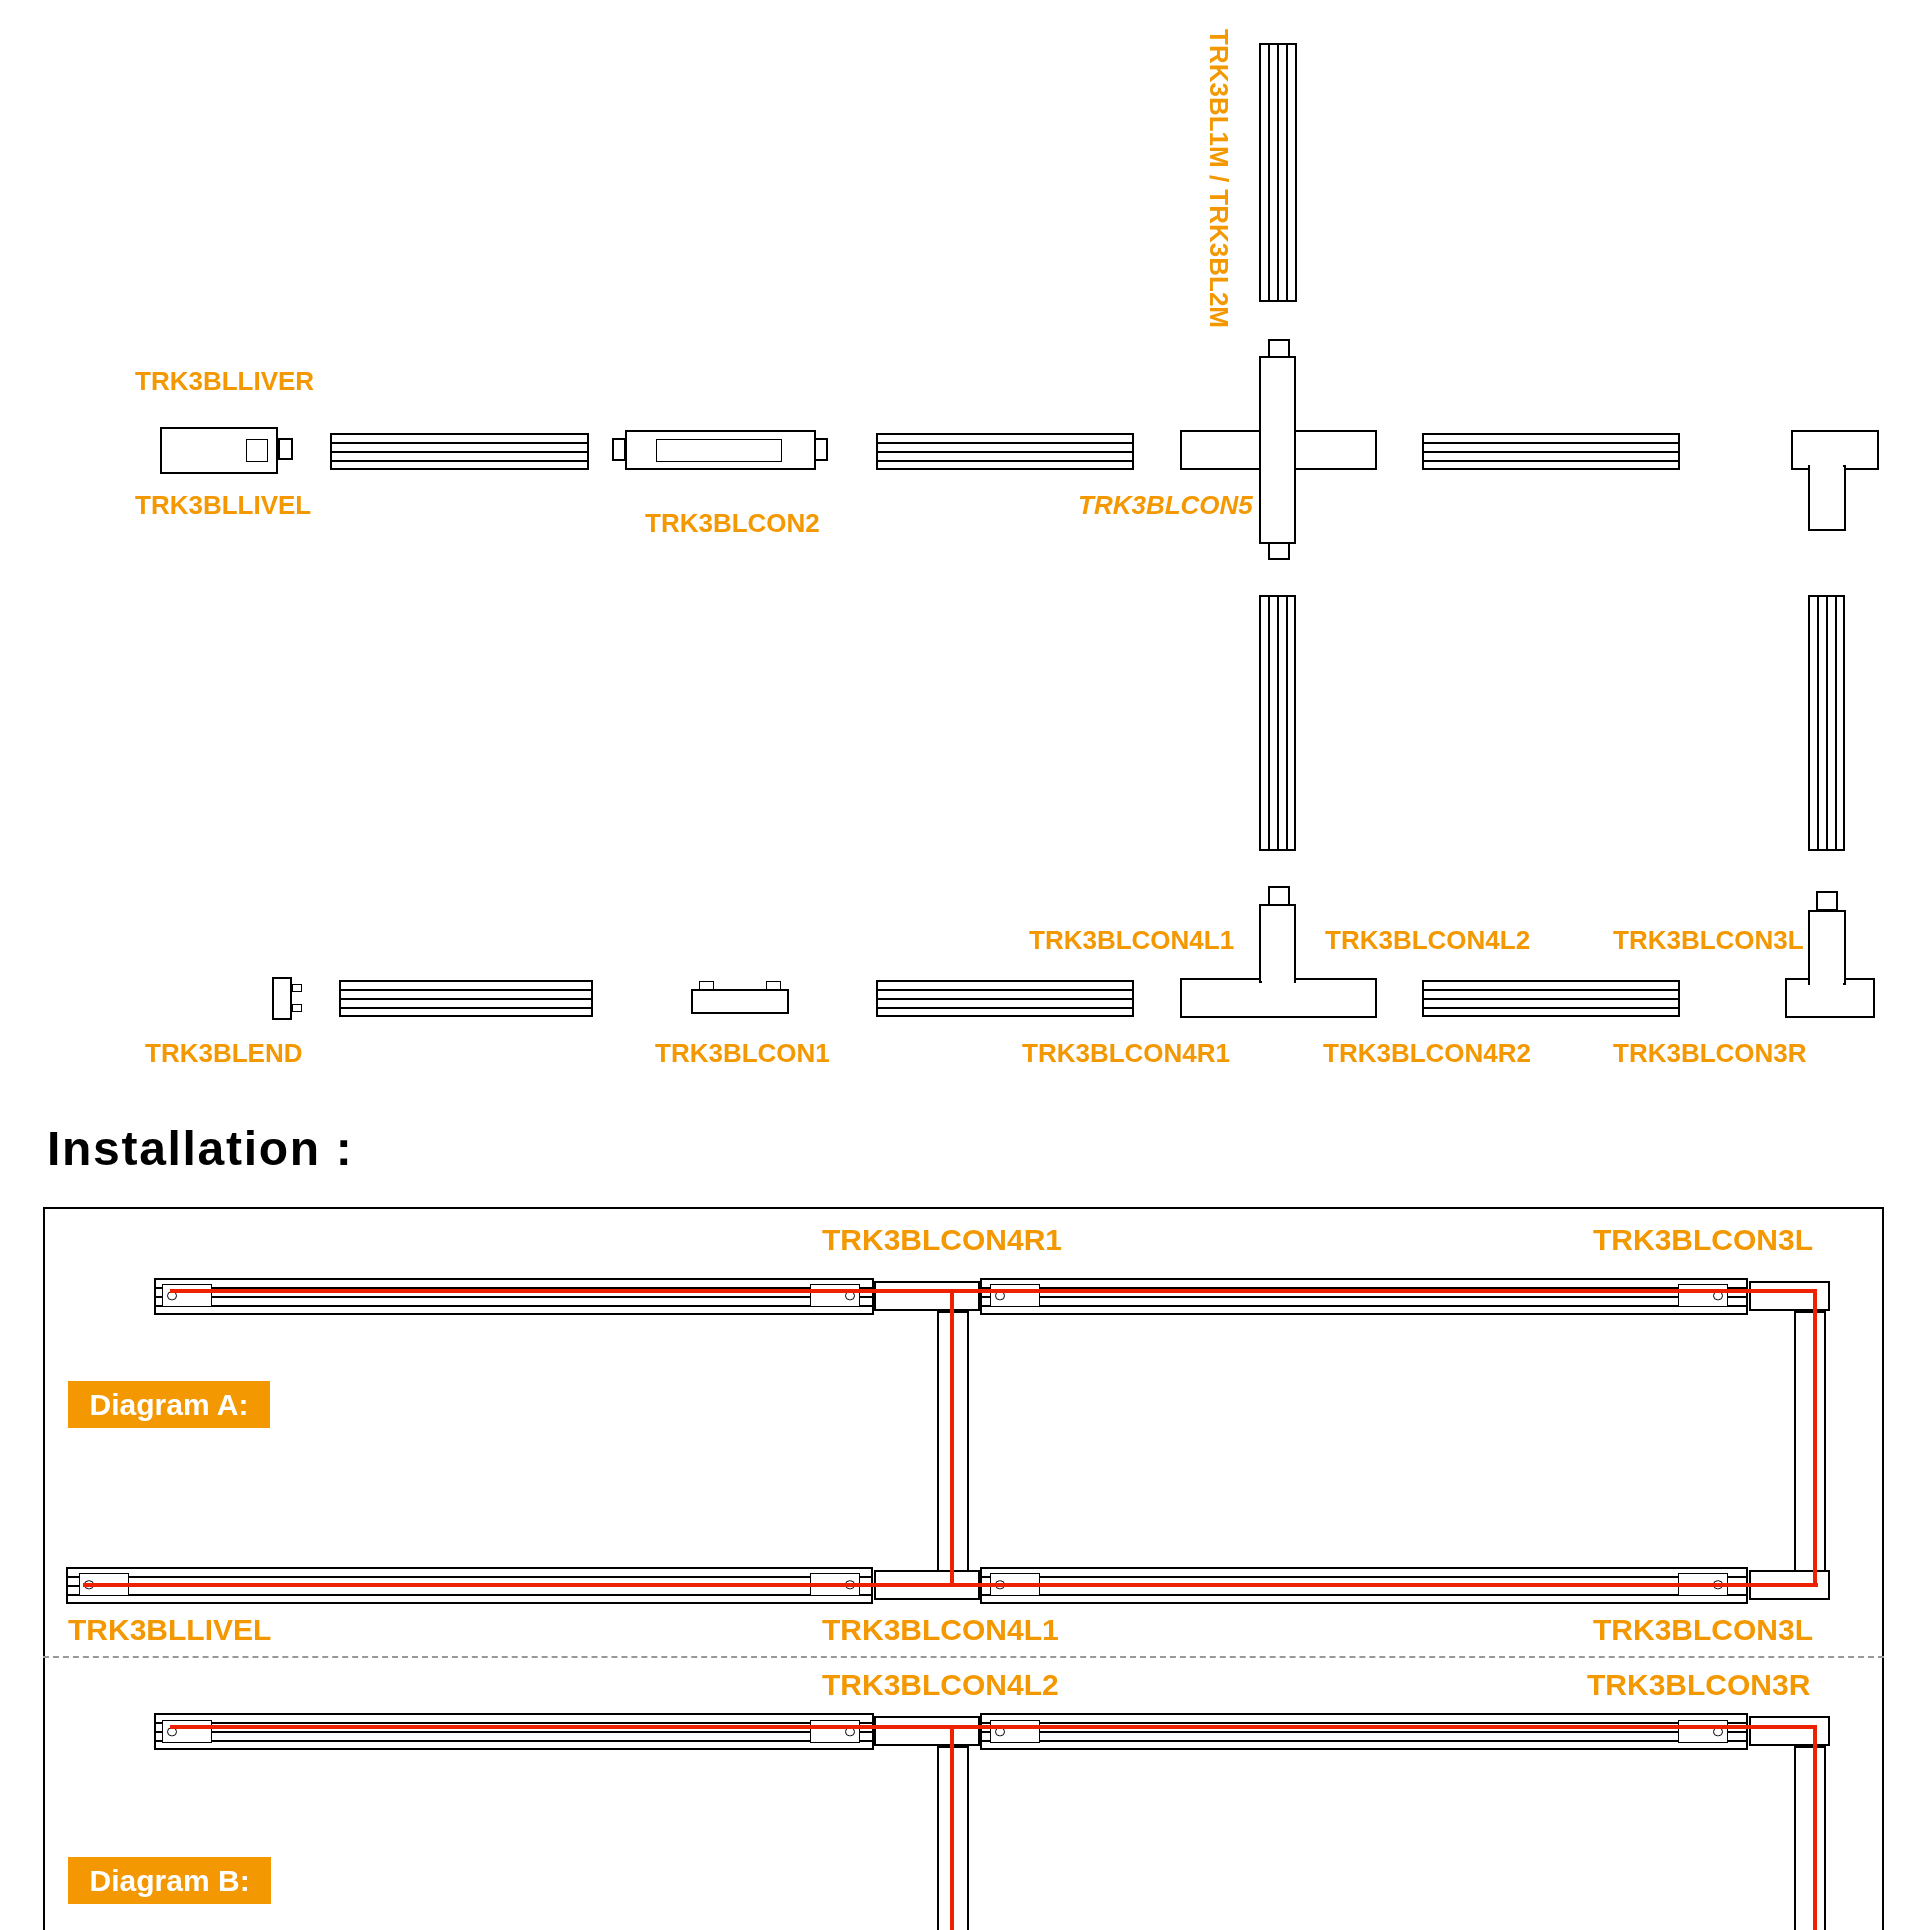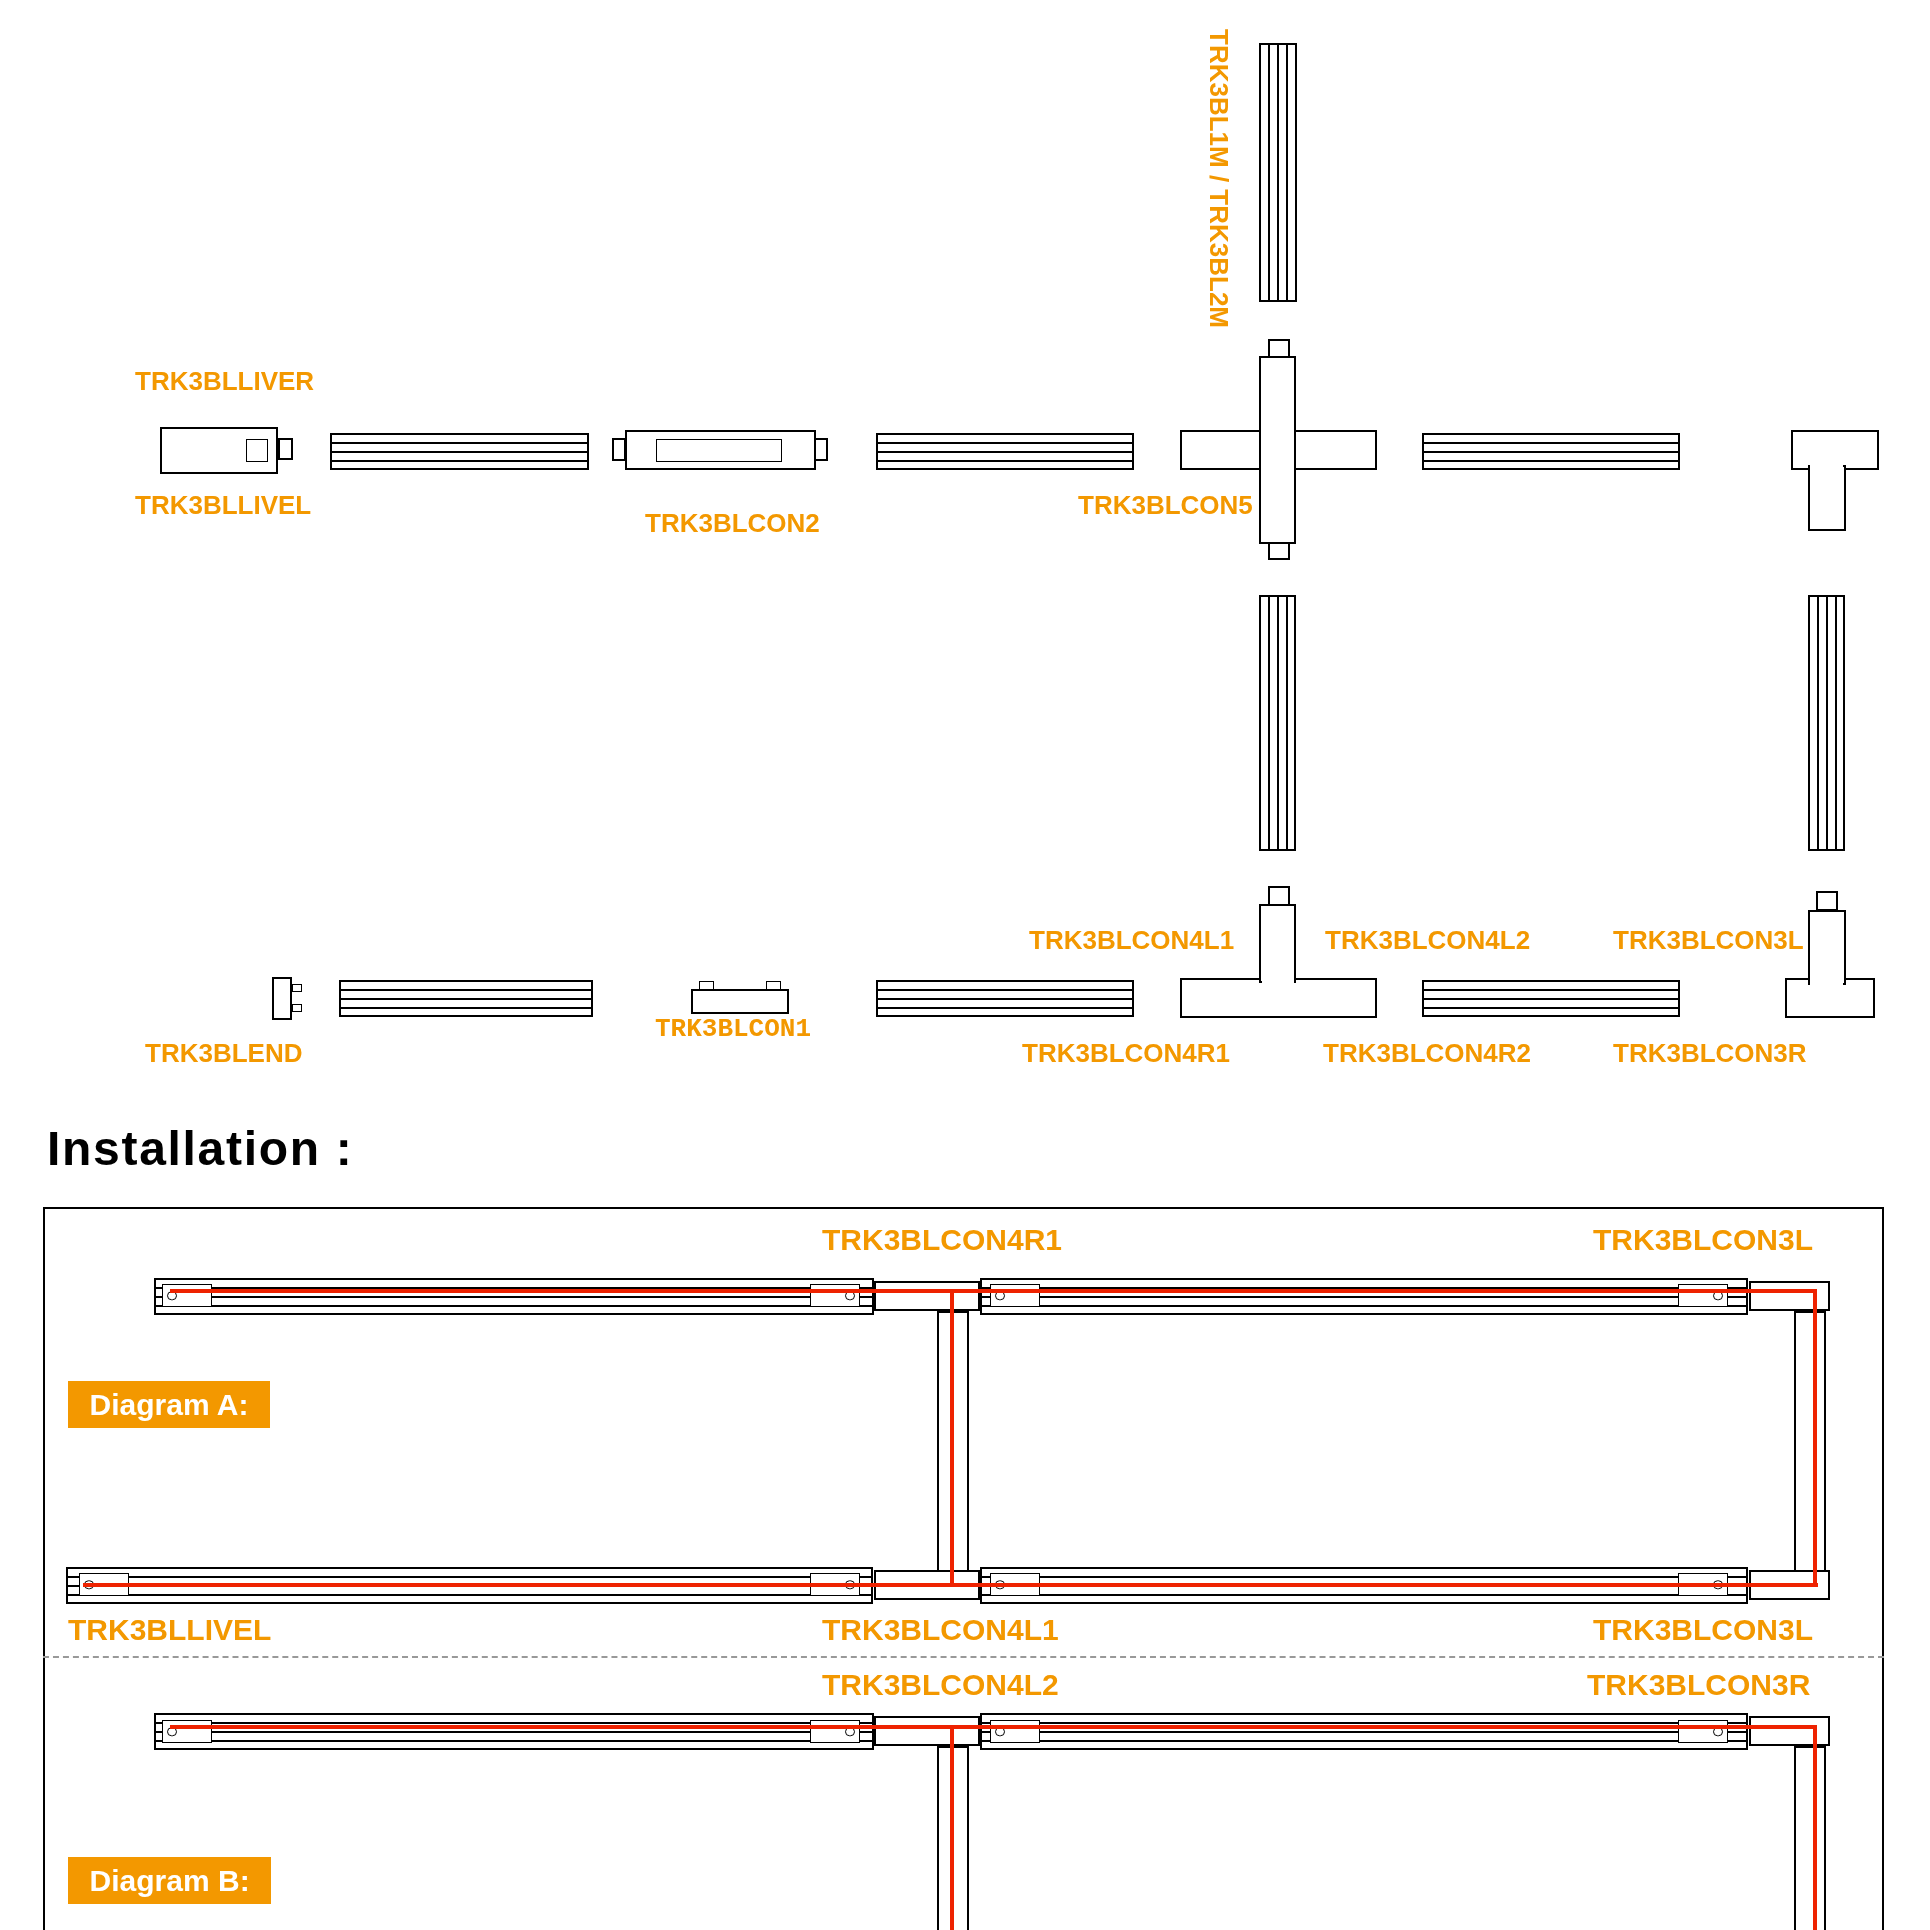--- a/index.html
+++ b/index.html
@@ -53,21 +53,21 @@
     <div class="conn2" style="left:656px;top:439px;width:126px;height:23px;"></div>
     <div class="lbl" style="left:645px;top:508px;">TRK3BLCON2</div>
 
     <div class="track-h" style="left:876px;top:433px;width:258px;"></div>
 
     <div class="conn" style="left:1268px;top:339px;width:21.6px;height:20px;"></div>
     <div class="conn" style="left:1268px;top:540px;width:21.6px;height:20px;"></div>
     <div class="conn" style="left:1180px;top:430px;width:197px;height:40px;"></div>
     <div class="conn" style="left:1259px;top:356px;width:37px;height:188px;"></div>
     <div class="patch" style="left:1262px;top:433px;width:32px;height:35px;"></div>
-    <div class="lbl" style="left:1078px;top:490px;">TRK3BLCON5</div>
+    <div class="lbl" style="left:1078px;top:490px;font-style:italic;">TRK3BLCON5</div>
 
     <div class="track-h" style="left:1422px;top:433px;width:258px;"></div>
 
     <div class="conn" style="left:1791px;top:430px;width:88px;height:40px;"></div>
     <div class="conn" style="left:1808px;top:465px;width:38px;height:66px;"></div>
     <div class="patch" style="left:1810px;top:462px;width:33px;height:11.6px;"></div>
 
     <div class="track-v" style="left:1259px;top:595px;height:256px;"></div>
     <div class="track-v" style="left:1808px;top:595px;height:256px;"></div>
 
@@ -78,21 +78,21 @@
     <div class="conn" style="left:272px;top:977px;width:20px;height:43px;"></div>
     <div class="conn2" style="left:292px;top:984px;width:10px;height:8.3px;"></div>
     <div class="conn2" style="left:292px;top:1004px;width:10px;height:8.3px;"></div>
     <div class="lbl" style="left:145px;top:1038px;">TRK3BLEND</div>
 
     <div class="track-h" style="left:339px;top:980px;width:254px;"></div>
 
     <div class="conn2" style="left:699px;top:981px;width:15px;height:10px;"></div>
     <div class="conn2" style="left:766px;top:981px;width:15px;height:10px;"></div>
     <div class="conn" style="left:691px;top:989px;width:98px;height:25px;"></div>
-    <div class="lbl" style="left:655px;top:1014px;font-family:Liberation Mono, monospace;">TRK3BLCON1</div>
+    <div class="lbl" style="left:655px;top:1038px;">TRK3BLCON1</div>
 
     <div class="track-h" style="left:876px;top:980px;width:258px;"></div>
 
     <div class="conn" style="left:1268px;top:886px;width:21.6px;height:20px;"></div>
     <div class="conn" style="left:1180px;top:978px;width:197px;height:40px;"></div>
     <div class="conn" style="left:1259px;top:904px;width:37px;height:79px;"></div>
     <div class="patch" style="left:1262px;top:976px;width:32px;height:10px;"></div>
     <div class="lbl" style="left:1022px;top:1038px;">TRK3BLCON4R1</div>
 
     <div class="track-h" style="left:1422px;top:980px;width:258px;"></div>

